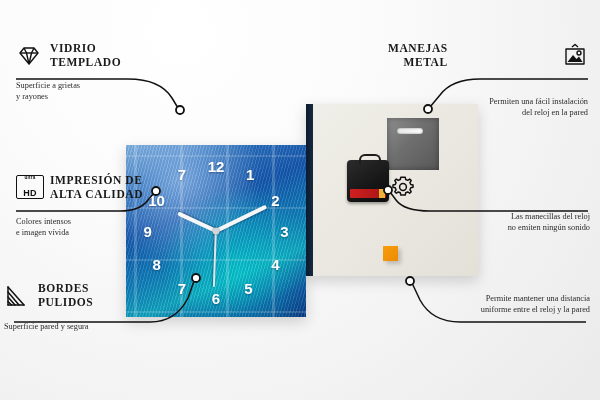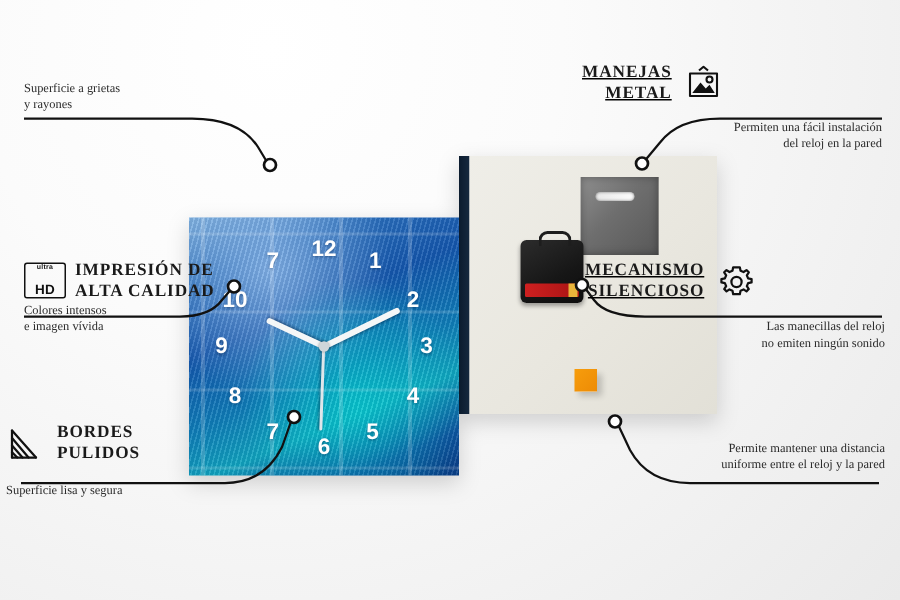--- a/index.html
+++ b/index.html
@@ -99,21 +99,21 @@
   }
   
   .callout{position:absolute;}
   .co-title{
     font-weight:700;font-size:11.5px;letter-spacing:.6px;color:#1a1a1a;
     line-height:1.18;text-transform:uppercase;white-space:pre-line;
   }
   .co-desc{font-size:8.3px;color:#2b2b2b;line-height:1.35;white-space:pre-line;}
   .co-head{display:flex;align-items:center;gap:8px;}
   .co-left .co-head{justify-content:flex-start;}
-  .co-right .co-head{justify-content:flex-start;text-decoration:underline;}
+  .co-right .co-head{justify-content:space-between;}
   .co-right .co-title{text-align:right;}
   .co-right .co-desc{text-align:right;}
   .ico{width:26px;height:26px;flex:0 0 26px;display:block;}
   .ico svg{display:block;width:26px;height:26px;}
   .hdbox{
     width:26px;height:22px;border:1.6px solid #111;border-radius:2px;
     display:flex;flex-direction:column;align-items:center;justify-content:space-between;line-height:1;
   }
   .hdbox .u{font-family:"Liberation Sans",sans-serif;font-size:4.6px;font-weight:700;color:#111;letter-spacing:.2px;}
   .hdbox .h{font-family:"Liberation Sans",sans-serif;font-size:9px;font-weight:700;color:#111;letter-spacing:.2px;}
@@ -175,82 +175,94 @@
       <circle cx="180" cy="110" r="4"></circle>
       <circle cx="156" cy="191" r="4"></circle>
       <circle cx="196" cy="278" r="4"></circle>
       <circle cx="428" cy="109" r="4"></circle>
       <circle cx="388" cy="190" r="4"></circle>
       <circle cx="410" cy="281" r="4"></circle>
     </g>
   </svg>
 
   <div class="callout co-left" style="left:16px;top:42px;width:190px">
+    <div class="co-head">
+      <span class="ico">
+        <svg viewBox="0 0 26 26">
+            <g fill="none" stroke="#111" stroke-width="1.4" stroke-linejoin="round">
+          <path d="M4,10 L8,5 L18,5 L22,10 L13,21 Z"></path>
+          <path d="M4,10 L22,10"></path>
+              <path d="M8,5 L10.5,10 L13,21"></path>
+              <path d="M18,5 L15.5,10 L13,21"></path>
+        </g>
+          </svg>
+      </span>
+      <span class="co-title">VIDRIO
+TEMPLADO</span>
+    </div>
     <div class="co-desc" style="margin-top:11px">Superficie a grietas
 y rayones</div>
   </div>
 
   <div class="callout co-left" style="left:16px;top:174px;width:190px">
     <div class="co-head">
       <span class="ico">
         <span class="hdbox">
           <span class="u">ultra</span>
           <span class="h">HD</span>
         </span>
       </span>
       <span class="co-title">IMPRESIÓN DE
 ALTA CALIDAD</span>
     </div>
-    <div class="co-desc" style="margin-top:0">Colores intensos
+    <div class="co-desc" style="margin-top:15px">Colores intensos
 e imagen vívida</div>
   </div>
 
   <div class="callout co-left" style="left:4px;top:282px;width:190px">
     <div class="co-head">
       <span class="ico">
         <svg viewBox="0 0 26 26">
             <g stroke="#111" stroke-width="1.5" stroke-linecap="round">
           <line x1="4" y1="4" x2="4" y2="22"></line>
           <line x1="4" y1="4" x2="20" y2="22"></line>
           <line x1="4" y1="22" x2="20" y2="22"></line>
           <line x1="4" y1="9" x2="15" y2="22"></line>
           <line x1="4" y1="14" x2="11" y2="22"></line>
           <line x1="4" y1="18.5" x2="7.5" y2="22"></line>
         </g>
           </svg>
       </span>
       <span class="co-title">BORDES
 PULIDOS</span>
     </div>
-    <div class="co-desc" style="margin-top:12px">Superficie lisa y segura</div>
+    <div class="co-desc" style="margin-top:12px">Superficie pared y segura</div>
   </div>
 
   <div class="callout co-right" style="right:12px;top:42px;width:200px">
     <div class="co-head">
       <span class="co-title">MANEJAS
 METAL</span>
       <span class="ico">
         <svg viewBox="0 0 26 26">
             <g fill="none" stroke="#111" stroke-width="1.4" stroke-linejoin="round">
           <path d="M10,4 L13,1.5 L16,4"></path>
           <rect x="4" y="6" width="18" height="15"></rect>
           <path d="M5.5,19 L11,12 L14.5,16 L17,13.5 L20.5,19 Z" fill="#111" stroke="none"></path>
           <circle cx="17" cy="10" r="2"></circle>
         </g>
           </svg>
       </span>
     </div>
-    <div class="co-desc" style="margin-top:10px">Permiten una fácil instalación
+    <div class="co-desc" style="margin-top:27px">Permiten una fácil instalación
 del reloj en la pared</div>
   </div>
 
   <div class="callout co-right" style="right:10px;top:174px;width:200px">
     <div class="co-head">
-      <span class="co-title">MECANISMO
-SILENCIOSO</span>
       <span class="ico">
         <svg viewBox="0 0 26 26">
             <g fill="none" stroke="#111" stroke-width="1.5" stroke-linejoin="round">
           <path d="M13,3.2 l2.2,0 l.5,2.3 l2,.85 l1.95,-1.3 l1.55,1.55 l-1.3,1.95 l.85,2 l2.3,.5 l0,2.2 l-2.3,.5 l-.85,2 l1.3,1.95 l-1.55,1.55 l-1.95,-1.3 l-2,.85 l-.5,2.3 l-2.2,0 l-2.2,0 l-.5,-2.3 l-2,-.85 l-1.95,1.3 l-1.55,-1.55 l1.3,-1.95 l-.85,-2 l-2.3,-.5 l0,-2.2 l2.3,-.5 l.85,-2 l-1.3,-1.95 l1.55,-1.55 l1.95,1.3 l2,-.85 l.5,-2.3 Z"></path>
           <circle cx="13" cy="13" r="3.4"></circle>
         </g>
           </svg>
       </span>
     </div>
     <div class="co-desc" style="margin-top:11px">Las manecillas del reloj

